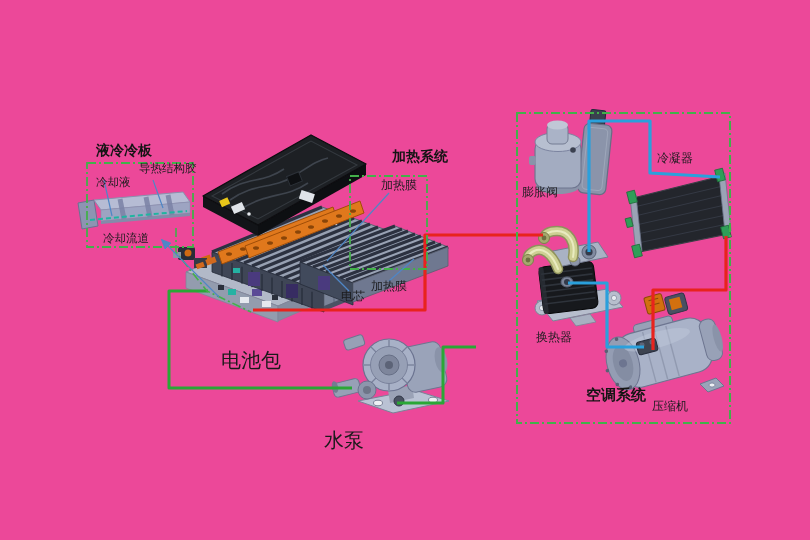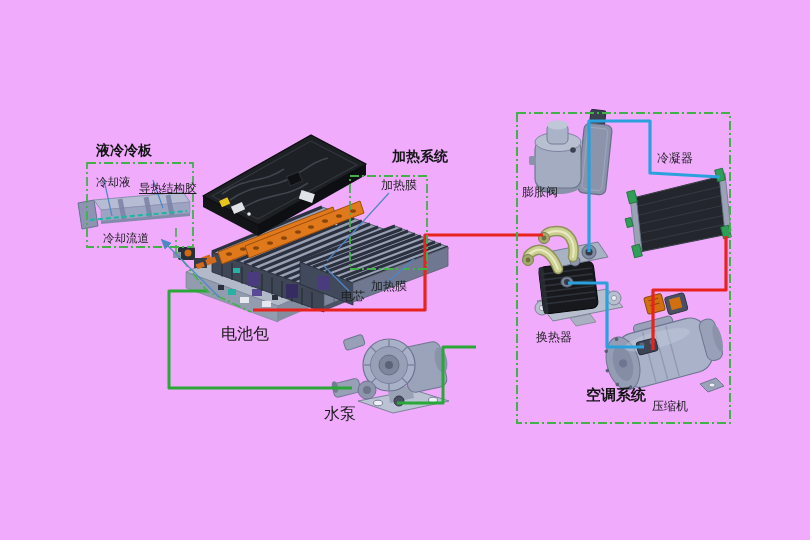--- a/index.html
+++ b/index.html
@@ -1,34 +1,34 @@
 <!DOCTYPE html>
 <html><head>
 <meta charset="utf-8">
 <style>
   html,body{margin:0;padding:0;}
   #stage{
     position:relative;
     width:810px;height:540px;
-    background:#f0abfc;
+    background:#ec4899;
     overflow:hidden;
     font-family:"Liberation Sans","DejaVu Sans",sans-serif;
   }
   #gfx{position:absolute;left:0;top:0;}
   .lbl{
     position:absolute;
     white-space:nowrap;
     color:#1c1c1e;
     font-size:11.5px;
     line-height:1.1;
     z-index:5;
   }
   .lbl.mid{font-size:12px;}
   .lbl.big{font-size:14px;font-weight:bold;color:#141414;}
-  .lbl.plain14{font-size:16px;color:#1a1a1a;}
+  .lbl.plain14{font-size:20px;color:#1a1a1a;margin-top:24px;}
   .lbl.xl{font-size:15px;font-weight:bold;color:#141414;margin-left:35px;}
 </style>
 </head>
 <body>
 
 <div id="stage">
 
   <svg id="gfx" width="810" height="540" viewBox="0 0 810 540">
     <defs>
       <marker id="arrowBlue" markerWidth="9" markerHeight="8" refX="7.5" refY="4" orient="auto">
@@ -352,21 +352,21 @@
       <line x1="153" y1="180" x2="163" y2="208"></line>
       <line x1="389" y1="193" x2="327" y2="261"></line>
       <line x1="389" y1="281" x2="414" y2="259"></line>
       <line x1="349" y1="291" x2="323" y2="265"></line>
       <line x1="219" y1="297" x2="162" y2="240" marker-end="url(#arrowBlue)"></line>
     </g>
   </svg>
 
   <div class="lbl big" style="left:96px;  top:143px;">液冷冷板</div>
   <div class="lbl" style="left:96px;  top:176px;">冷却液</div>
-  <div class="lbl" style="left:139px; top:182px;text-decoration:underline;">导热结构胶</div>
+  <div class="lbl" style="left:139px; top:162px;">导热结构胶</div>
   <div class="lbl" style="left:103px; top:232px;text-align:right;">冷却流道</div>
 
   <div class="lbl big" style="left:392px; top:149px;">加热系统</div>
   <div class="lbl mid" style="left:381px; top:179px;">加热膜</div>
   <div class="lbl mid" style="left:371px; top:280px;">加热膜</div>
   <div class="lbl mid" style="left:341px; top:290px;">电芯</div>
   <div class="lbl plain14" style="left:221px; top:325px;">电池包</div>
 
   <div class="lbl plain14" style="left:324px; top:405px;">水泵</div>
 

